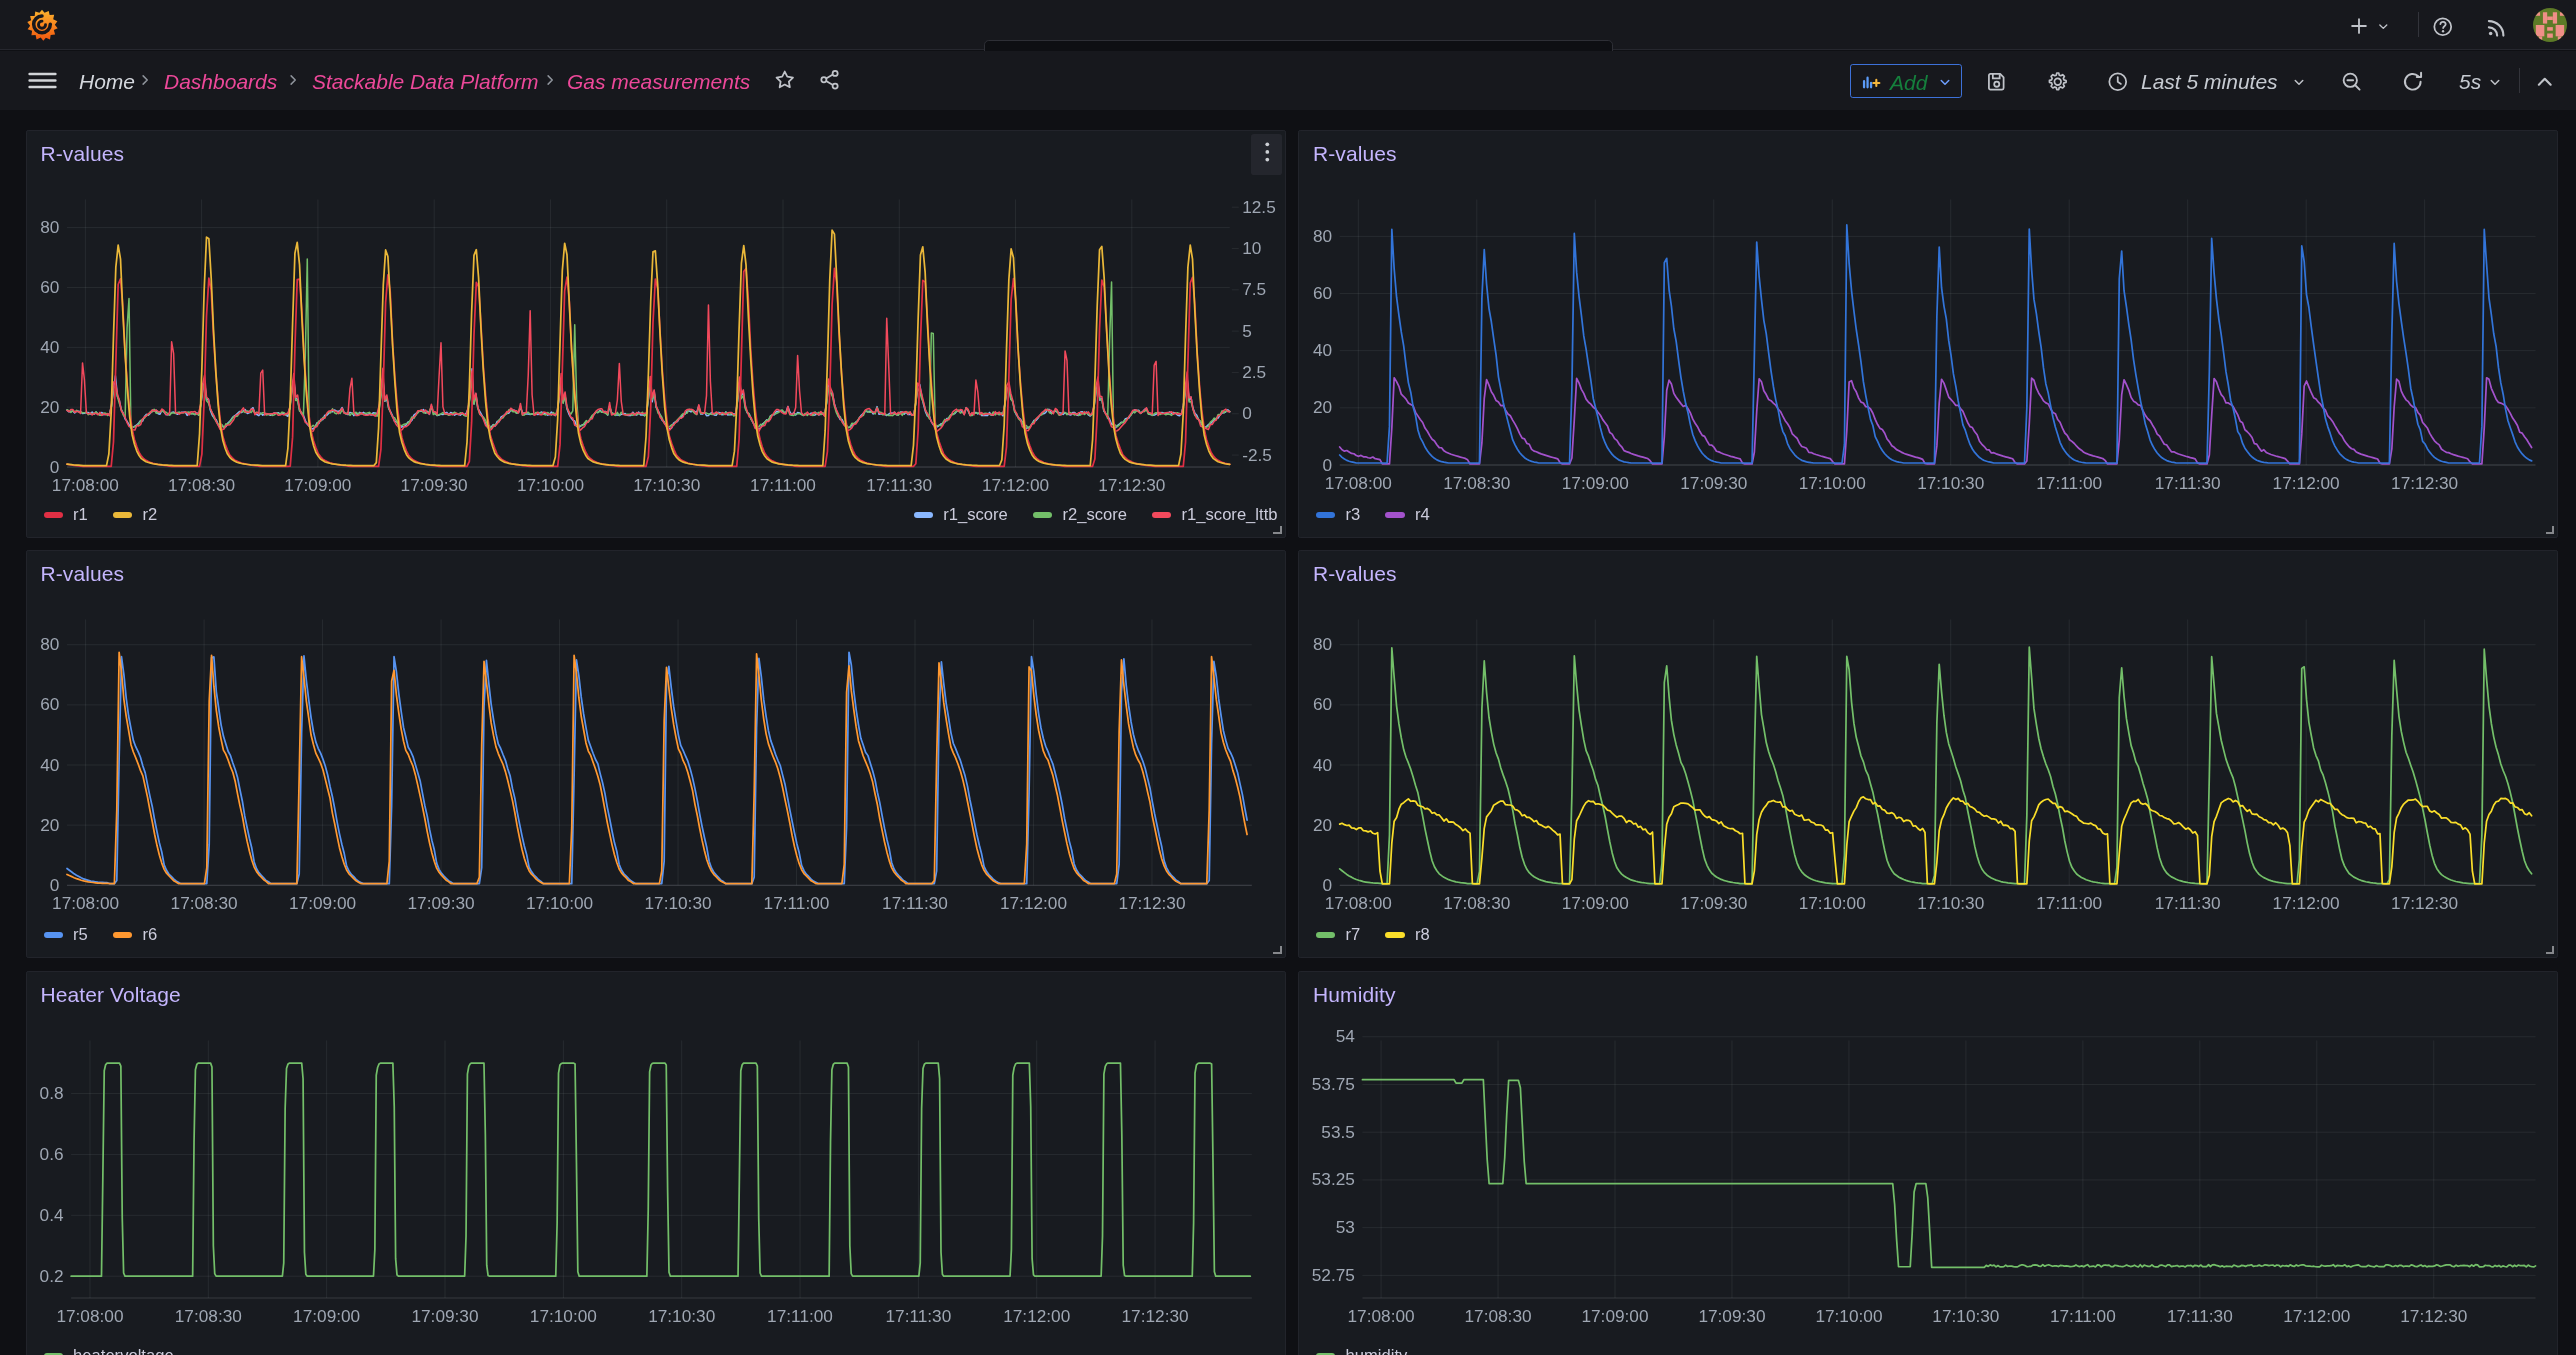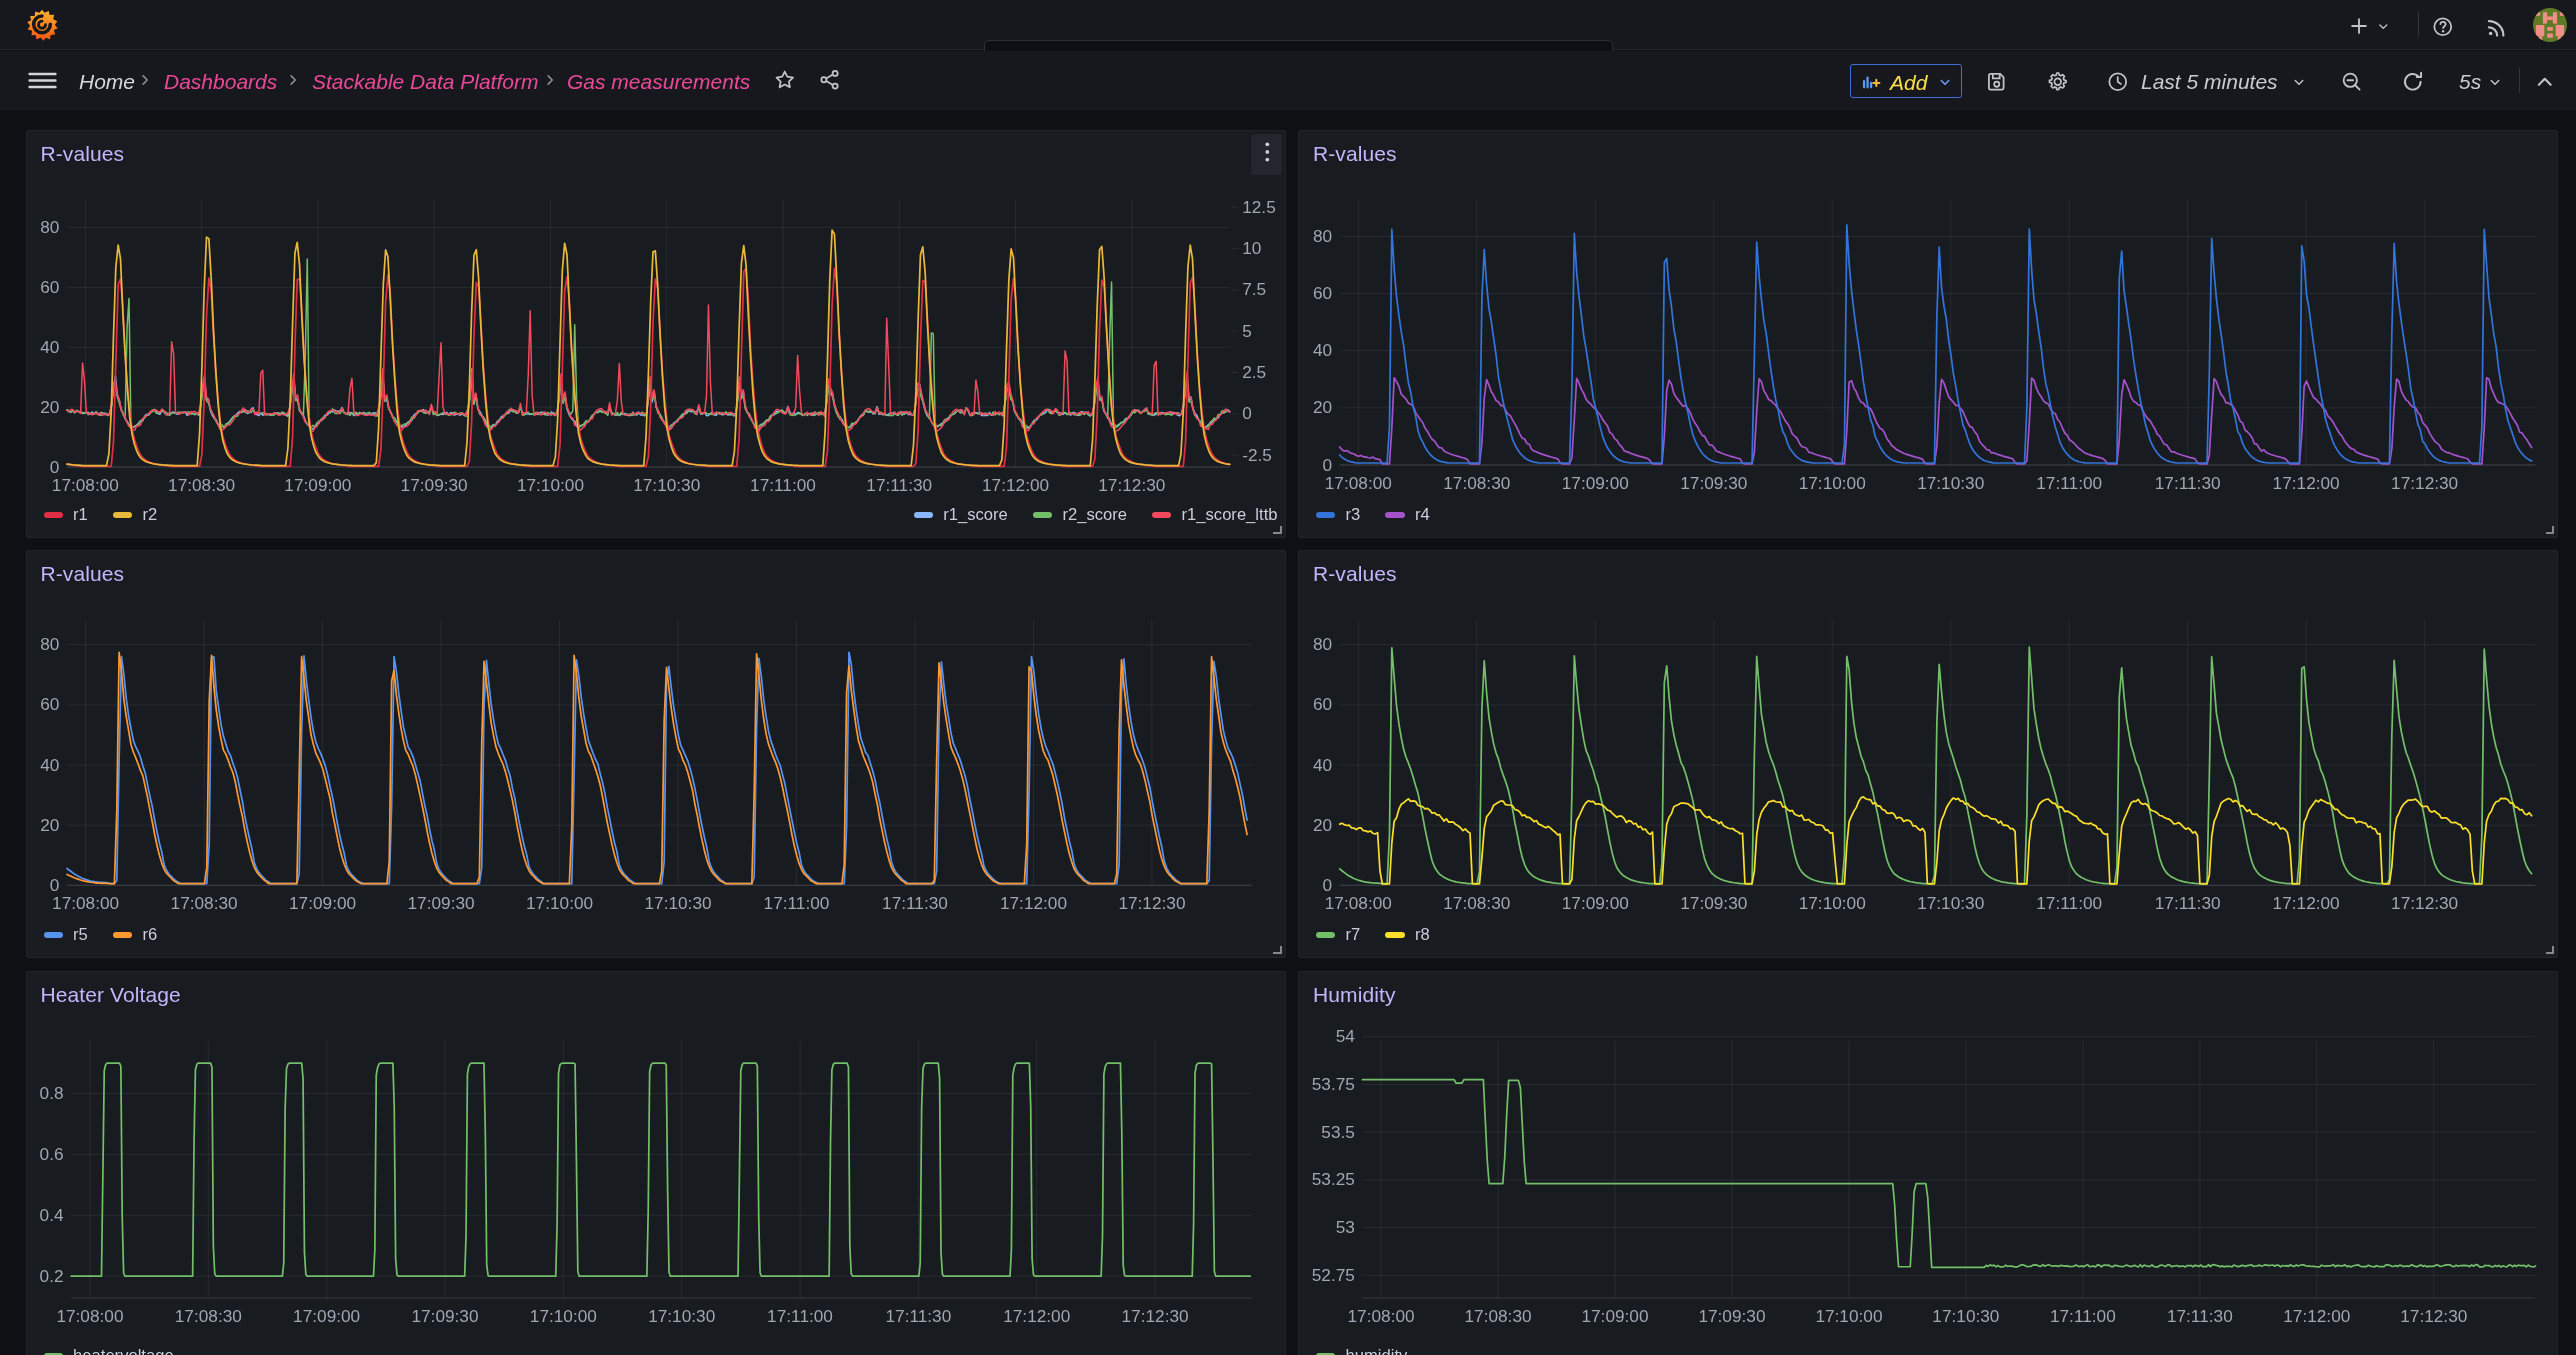--- a/index.html
+++ b/index.html
@@ -8,21 +8,21 @@
 .searchbox { position:absolute; left:984px; top:4.1px; width:629px; height:41px; background:#0E0F13;
   border:0.7px solid #2E2F36; border-radius:4.8px;margin-top:36px; }
 .searchtxt { position:absolute; left:48px; top:9px; font-size:21px; color:#878B93; }
 .ctrlk { position:absolute; right:12.4px; top:10.3px; font-size:20px; color:#c2410c;text-align:center; }
 .crumb { position:absolute; top:18.6px; font-size:21px; color:#ec4899; }
 .crumb.first { color:#D5D8DE; }
 .crumb.last { color:#ec4899; }
 .navdiv { position:absolute; width:0.7px; height:25px; background:#33343B; top:12.4px; }
 .btn-add { position:absolute; left:1850px; top:13px; width:112px; height:34px; border:0.7px solid #3D71D9;
   border-radius:2.8px; }
-.btn-add span { position:absolute; left:39px; top:5.5px; font-size:21px; color:#fde047; }
+.btn-add span { position:absolute; left:39px; top:5.5px; font-size:21px; color:#15803d; }
 .tp-text { position:absolute; font-size:21px; color:#C7CBD2; }
 .panel { position:absolute; background:#181B20; border:0.7px solid #22242B; border-radius:2.1px; }
 .ptitle { position:absolute; left:14px; top:11px; font-size:21px; font-weight:500; color:#c4b5fd; letter-spacing:0.1px; }
 .chart { position:absolute; }
 .kebab { position:absolute; right:2.1px; top:2.8px; width:31px; height:41px; background:#24262D; border-radius:2.8px;
   display:flex; align-items:center; justify-content:center; }
 .leg { position:absolute; bottom:12.4px; display:flex; gap:25px; font-size:16.6px; color:#CCCCDC; }
 .leg.lr { left:auto; }
 .li { display:flex; align-items:center; gap:10.3px; white-space:nowrap; }
 .sw { display:inline-block; width:19.3px; height:6.2px; border-radius:3.4px; }

